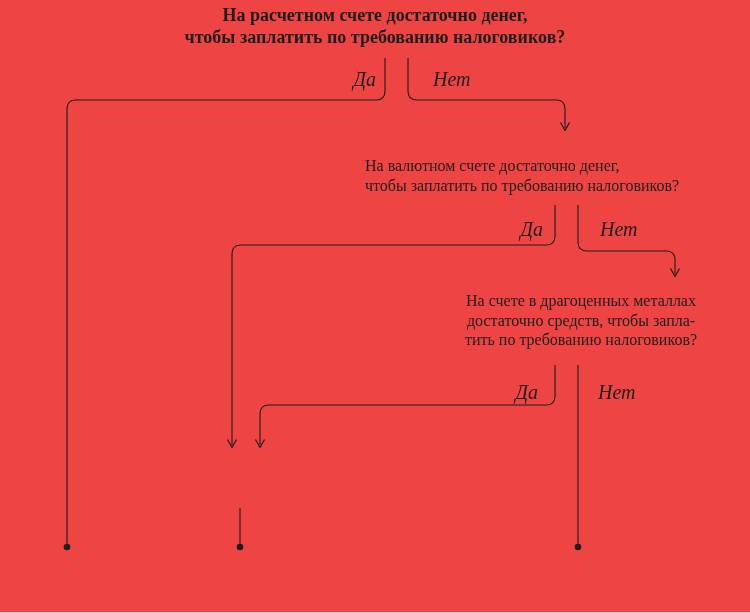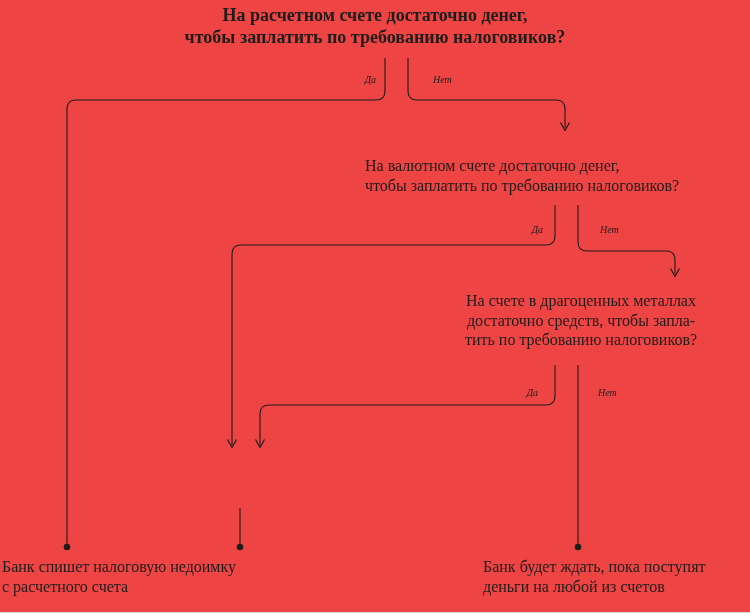--- a/index.html
+++ b/index.html
@@ -40,21 +40,21 @@
   }
   .qtext {
     position: absolute;
     font-size: 16px;
     line-height: 19.5px;
     white-space: pre-line;
   }
   .label {
     position: absolute;
     font-style: italic;
-    font-size: 10px;
+    font-size: 20px;
     line-height: 17px;
   }
   .label.yes { text-align: right; }
   .bottom-rule {
     position: absolute;
     left: 0; right: 0; bottom: 0;
     height: 1px;
     background: #d8d8d8;
   }
 </style>
@@ -101,21 +101,17 @@
   <div class="label" style="left:600px; top:221px;">Нет</div>
 
   <div class="qtext" style="left:465px; top:291px;text-align:center;">На счете в драгоценных металлах
 достаточно средств, чтобы запла-
 тить по требованию налоговиков?</div>
 
   <div class="label yes" style="left:488px; top:384px; width:50px;">Да</div>
   <div class="label" style="left:598px; top:384px;">Нет</div>
 
 
-  <div class="qtext" style="left:2px; top:557px;">Банк спишет налоговую недоимку
-с расчетного счета</div>
 
-  <div class="qtext" style="left:483px; top:557px;">Банк будет ждать, пока поступят
-деньги на любой из счетов</div>
 
   <div class="bottom-rule"></div>
 
 </div>
 
 </body></html>

